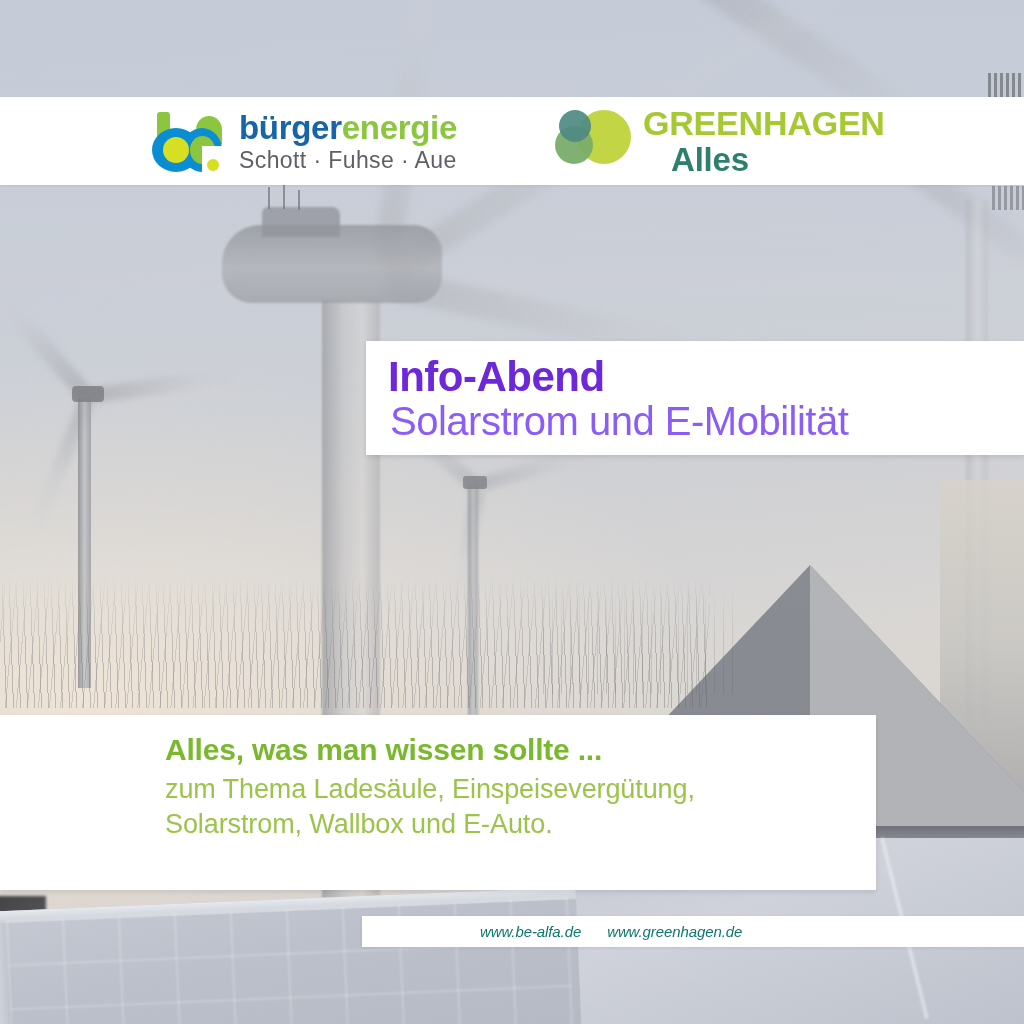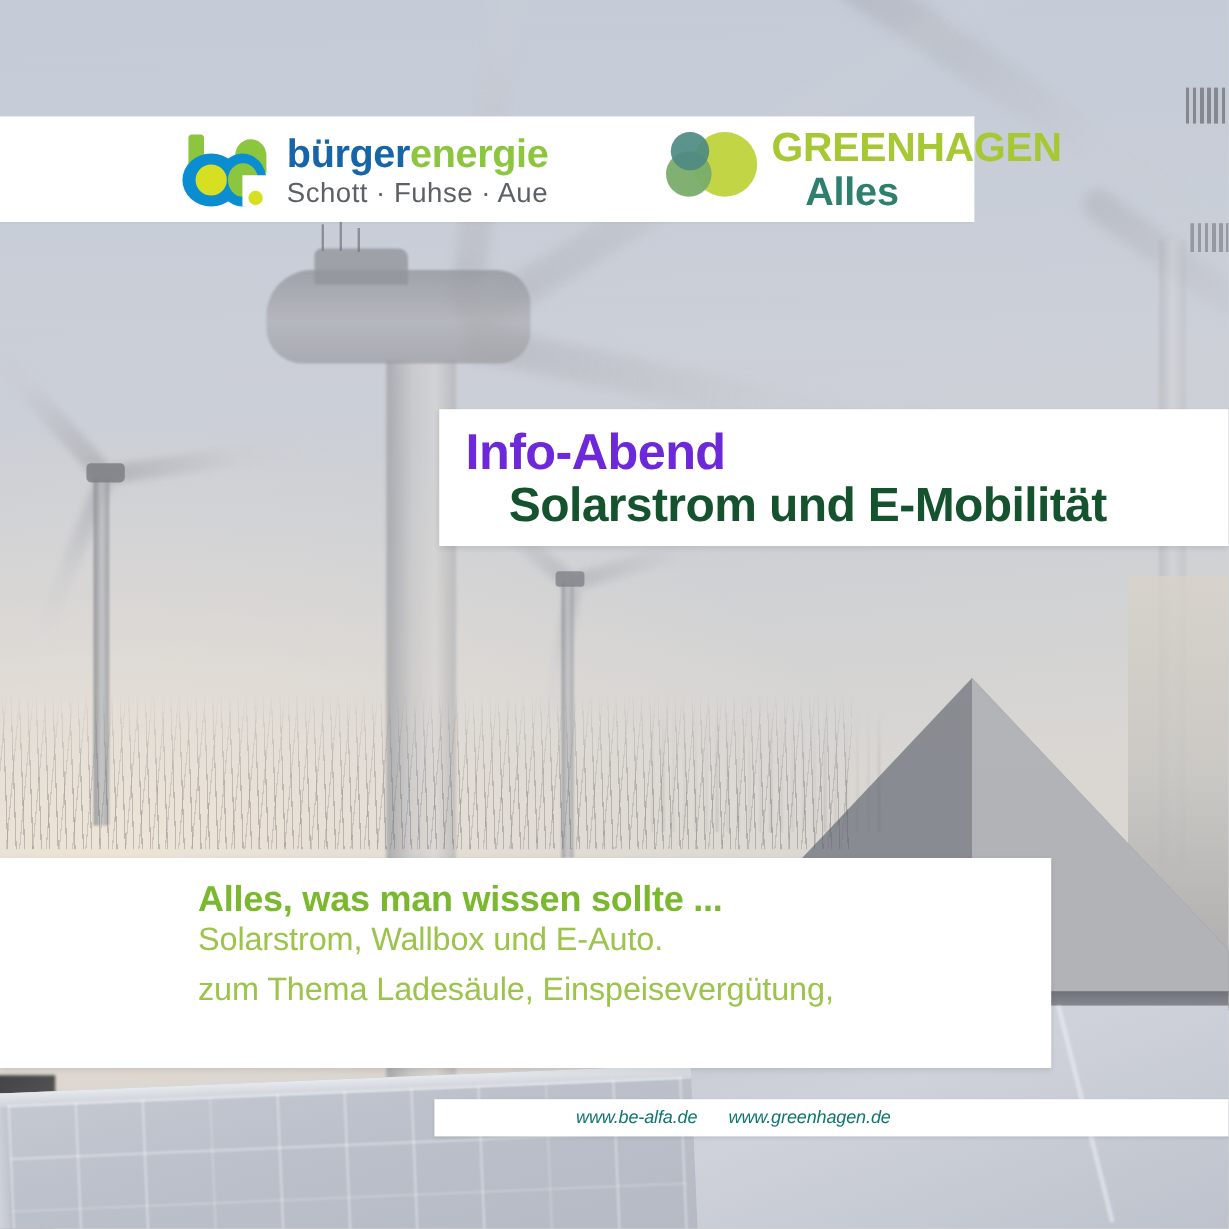--- a/index.html
+++ b/index.html
@@ -354,21 +354,21 @@
 
   
   .band {
     position: absolute;
     background: #ffffff;
   }
 
   .header-band {
     left: 0;
     top: 97px;
-    width: 812px;
+    width: 1024px;
     height: 88px;
     display: flex;
     align-items: center;
     box-shadow: 0 1px 3px rgba(0,0,0,0.06);
   }
 
   
   .be-logo {
     display: flex;
     align-items: center;
@@ -520,25 +520,25 @@
   }
   .title-l1 {
     font-size: 42px;
     font-weight: 700;
     color: #6d28d9;
     line-height: 1.05;
     letter-spacing: -0.5px;
   }
   .title-l2 {
     font-size: 40px;
-    font-weight: 700;
-    color: #14532d;
+    font-weight: 400;
+    color: #8b5cf6;
     line-height: 1.12;
     letter-spacing: -0.5px;
-    margin-left: 36px;
+    margin-left: 2px;
   }
 
   
   .body-band {
     left: 0;
     top: 715px;
     width: 876px;
     height: 175px;
     padding: 18px 0 0 165px;
     box-sizing: border-box;
@@ -680,22 +680,22 @@
 
   </div>
 
   <div class="band title-band">
     <div class="title-l1">Info-Abend</div>
     <div class="title-l2">Solarstrom und E-Mobilität</div>
   </div>
 
   <div class="band body-band">
     <div class="body-head">Alles, was man wissen sollte ...</div>
+    <div class="body-sub">zum Thema Ladesäule, Einspeisevergütung,</div>
     <div class="body-sub" style="margin-top:0">Solarstrom, Wallbox und E-Auto.</div>
-    <div class="body-sub">zum Thema Ladesäule, Einspeisevergütung,</div>
   </div>
 
   <div class="band url-band">
     <span class="url">www.be-alfa.de</span>
     <span class="url">www.greenhagen.de</span>
   </div>
 
 </div>
 
 </body></html>

